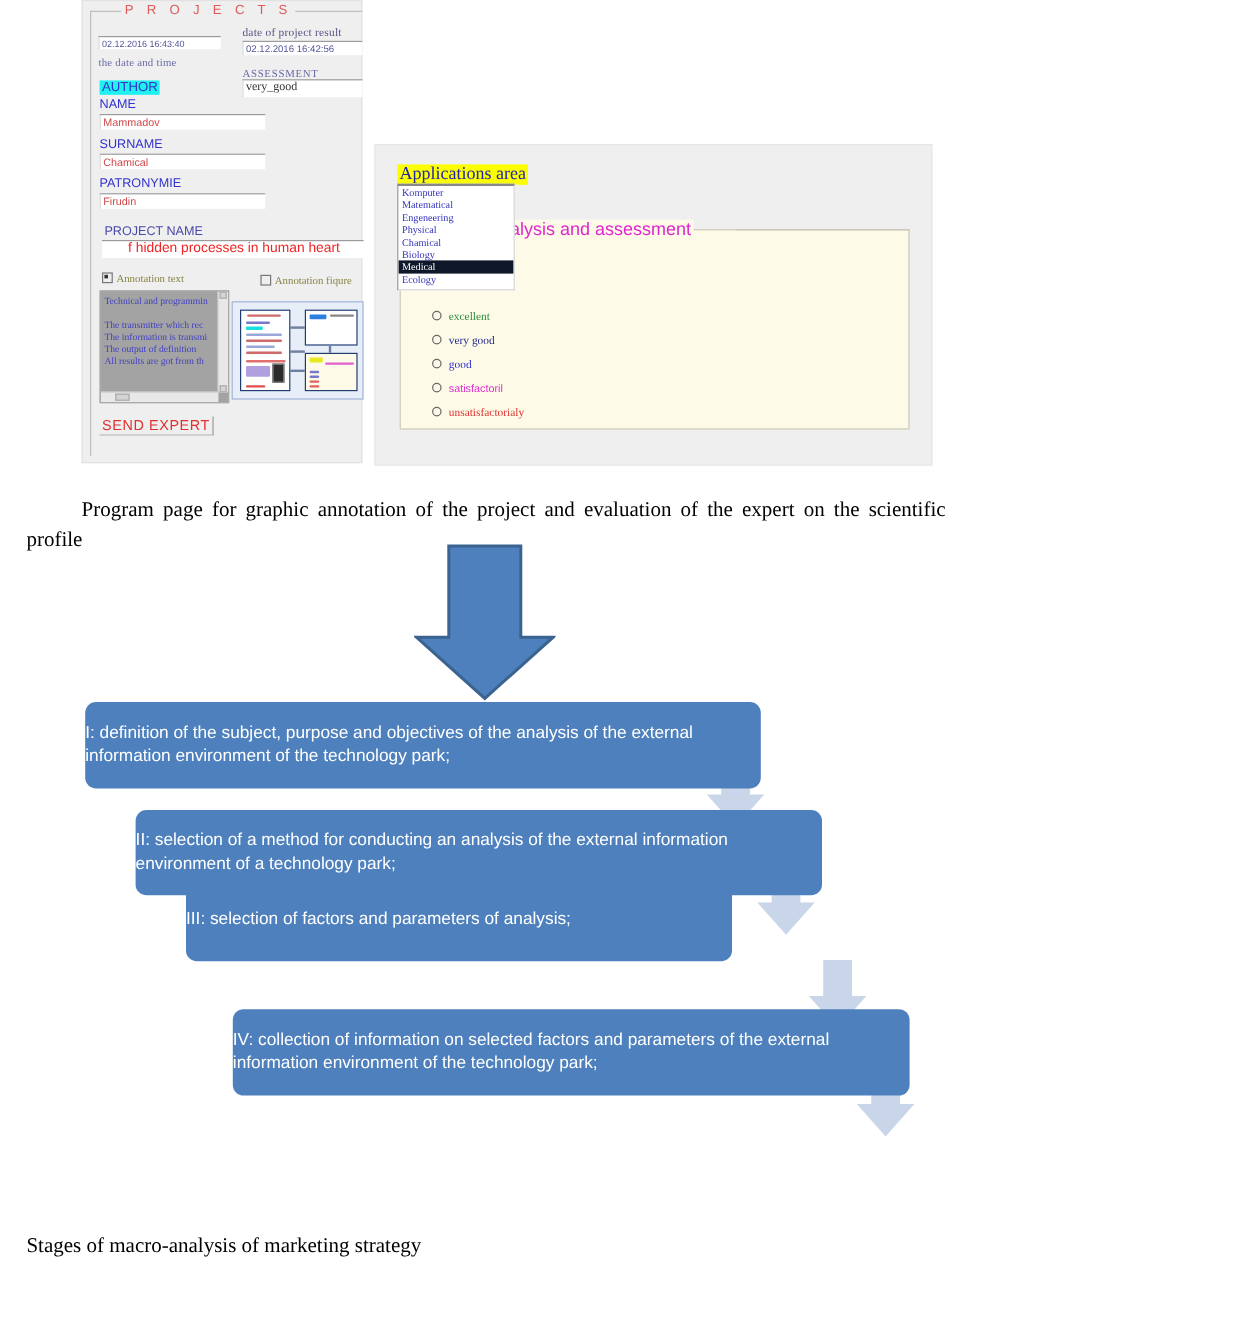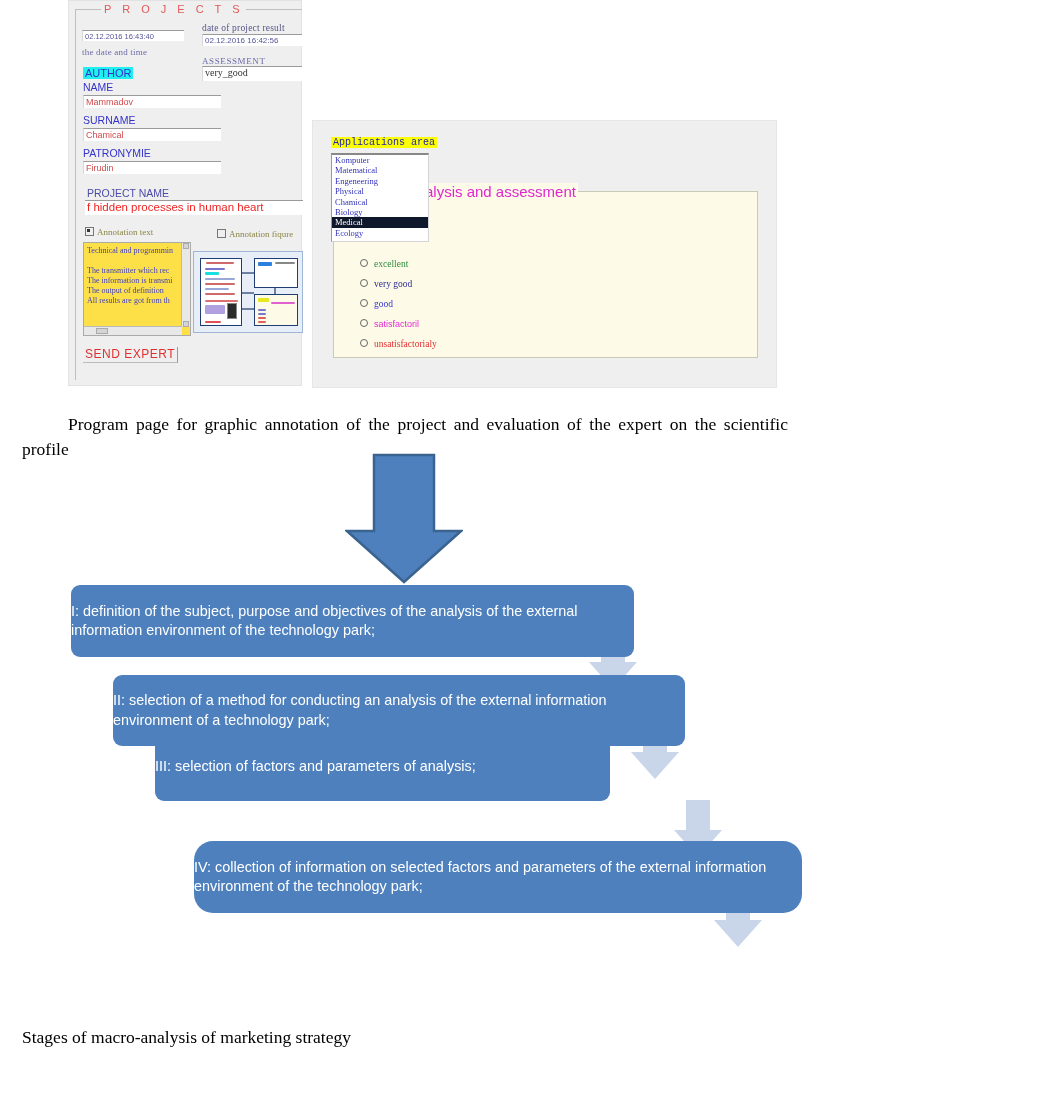--- a/index.html
+++ b/index.html
@@ -49,21 +49,21 @@
   .hl-cyan{background:#1ff0f0;padding:0 2px;}
   .pn-val{
     position:absolute;background:#fff;border-top:1px solid #9b9b9b;box-sizing:border-box;
     font-family:"Liberation Sans",sans-serif;font-size:11.5px;color:#ef2424;
     white-space:nowrap;overflow:hidden;padding-left:2px;
   }
   .chk-wrap{position:absolute;font-family:"Liberation Serif",serif;font-size:9px;color:#8a8545;white-space:nowrap;}
   .chk-box{display:inline-block;width:7px;height:7px;border:1px solid #777;background:#efefef;vertical-align:-1px;margin-right:3px;position:relative;}
   .chk-box.on:after{content:"";position:absolute;left:1px;top:1px;width:3px;height:3px;background:#333;}
   .memo{
-    position:absolute;background:#fde047;border:1px solid #aaa;box-sizing:border-box;overflow:hidden;
+    position:absolute;background:#a3a3a3;border:1px solid #aaa;box-sizing:border-box;overflow:hidden;
   }
   .memo-line{
     font-family:"Liberation Serif",serif;font-size:8px;color:#4040c0;
     white-space:nowrap;padding-left:3px;line-height:10px;
   }
   .memo-sb{position:absolute;right:0;top:0;width:8px;bottom:8px;background:#e8e8e8;border-left:1px solid #bbb;}
   .memo-sb:before,.memo-sb:after{content:"";position:absolute;left:1px;width:6px;height:6px;background:#d4d4d4;border:1px solid #aaa;box-sizing:border-box;}
   .memo-sb:before{top:0;} .memo-sb:after{bottom:0;}
   .memo-hb{position:absolute;left:0;bottom:0;right:8px;height:8px;background:#e8e8e8;border-top:1px solid #bbb;}
   .memo-hb-thumb{position:absolute;left:12px;top:1px;width:12px;height:6px;background:#d4d4d4;border:1px solid #aaa;box-sizing:border-box;}
@@ -74,21 +74,21 @@
   .fig-bar{position:absolute;height:2px;background:#6d7fa3;}
   .tiny{position:absolute;height:1.5px;border-radius:1px;}
   .sendbtn{
     position:absolute;font-family:"Liberation Sans",sans-serif;font-size:12px;color:#e03030;
     letter-spacing:.5px;border-right:1px solid #999;border-bottom:1px solid #bbb;
     padding:0 2px 1px 2px;white-space:nowrap;
   }
 
   
   .app-label{
-    position:absolute;font-family:Liberation Mono, monospace;font-size:10px;color:#2222aa;
+    position:absolute;font-family:Liberation Serif, serif;font-size:15px;color:#2222aa;
     background:#fbff00;padding:0 2px;white-space:nowrap;
   }
   .listbox{
     position:absolute;background:#fff;border-top:2px solid #888;border-left:1px solid #999;
     border-right:1px solid #d5d5d5;border-bottom:1px solid #d5d5d5;box-sizing:border-box;overflow:hidden;
   }
   .lb-item{
     font-family:"Liberation Serif",serif;font-size:8.5px;color:#3333bb;
     line-height:10.4px;padding-left:3px;white-space:nowrap;
   }
@@ -150,21 +150,21 @@
     <div class="lbl" style="left:14px;top:80px;font-size:10.5px;">NAME</div>
     <div class="fld red" style="left:14px;top:94px;width:138px;height:13px;">Mammadov</div>
 
     <div class="lbl" style="left:14px;top:113px;font-size:10.5px;">SURNAME</div>
     <div class="fld red" style="left:14px;top:127px;width:138px;height:13px;">Chamical</div>
 
     <div class="lbl" style="left:14px;top:146px;font-size:10.5px;">PATRONYMIE</div>
     <div class="fld red" style="left:14px;top:160px;width:138px;height:13px;">Firudin</div>
 
     <div class="lbl" style="left:18px;top:186px;font-size:10.5px;color:#4a4aa8;">PROJECT  NAME</div>
-    <div class="pn-val" style="left:16px;top:199px;width:218px;height:15px;">f hidden processes in human heart</div>
+    <div class="pn-val" style="left:16px;top:199px;width:218px;height:15px;text-align:center;">f hidden processes in human heart</div>
 
     <div class="chk-wrap" style="left:16px;top:226px;">
       <span class="chk-box on"></span><span>Annotation text</span>
     </div>
     <div class="chk-wrap" style="left:148px;top:228px;">
       <span class="chk-box"></span><span>Annotation fiqure</span>
     </div>
 
     <div class="memo" style="left:14px;top:241px;width:108px;height:94px;">
       <div style="padding-top:3px;padding-right:10px;">
@@ -285,19 +285,19 @@
 
   <div class="stage" style="left:71px;top:585px;width:563px;height:72px;">
     <span>I: definition of the subject, purpose and objectives of the analysis of the external information environment of the technology park;</span>
   </div>
   <div class="stage" style="left:113px;top:675px;width:572px;height:71px;">
     <span>II: selection of a method for conducting an analysis of the external information environment of a technology park;</span>
   </div>
   <div class="stage" style="left:155px;top:732px;width:455px;height:69px;">
     <span>III: selection of factors and parameters of analysis;</span>
   </div>
-  <div class="stage" style="left:194px;top:841px;width:608px;height:72px;border-radius:19px;">
+  <div class="stage" style="left:194px;top:841px;width:564px;height:72px;">
     <span>IV: collection of information on selected factors and parameters of the external information environment of the technology park;</span>
   </div>
 
   <div class="caption" style="left:22px;top:1025px;width:700px;">Stages of macro-analysis of marketing strategy</div>
 
 </div>
 
 </body></html>

